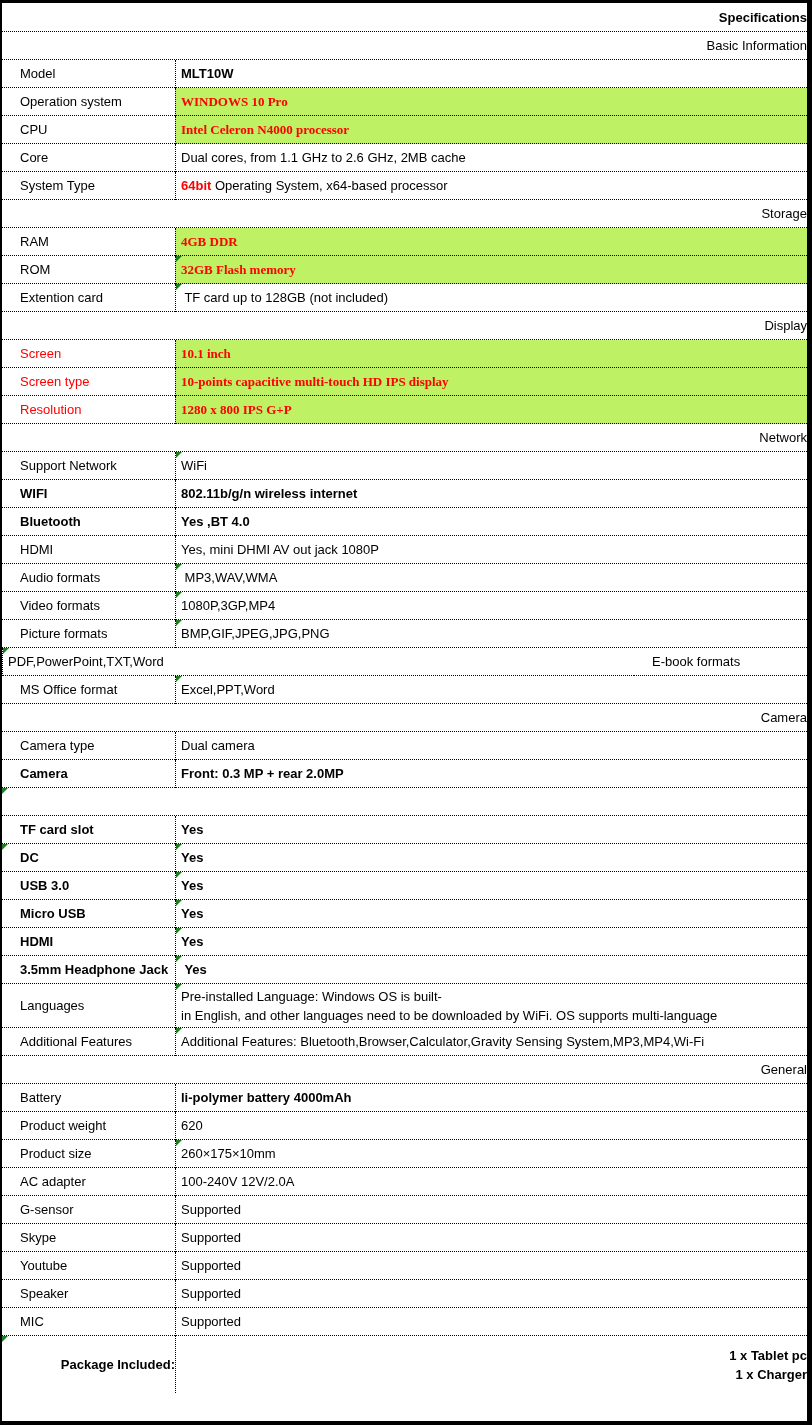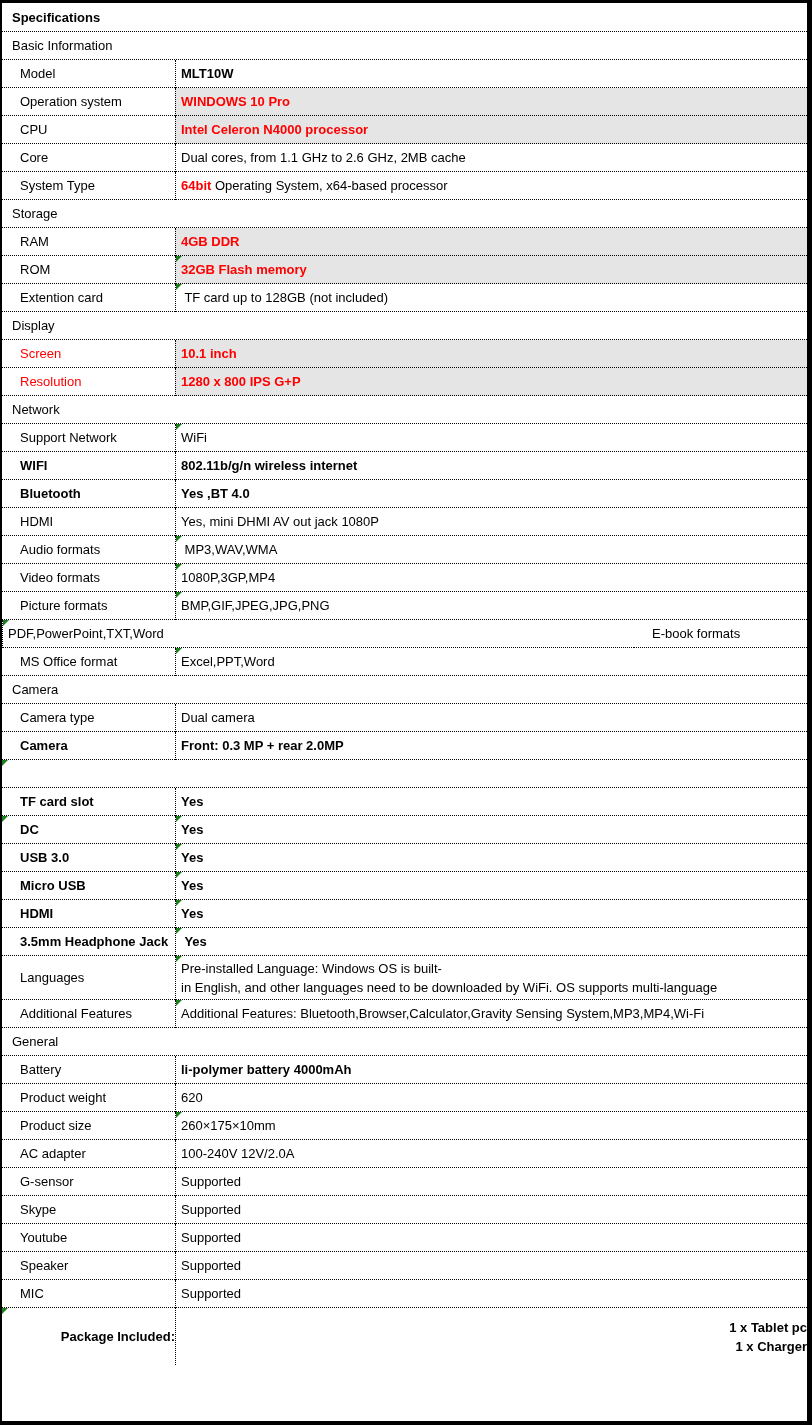--- a/index.html
+++ b/index.html
@@ -27,25 +27,25 @@
   .row.h-pkg { height: 57px; text-align: right; }
   .cell {
     position: relative;
     display: flex;
     flex-direction: column;
     justify-content: center;
     border-bottom: 1px dotted #000;
     overflow: hidden;
   }
   .row:last-child .cell { border-bottom: none; }
-  .cell-full { flex: 1; padding-left: 10px; }
+  .cell-full { flex: 1; padding-left: 16px; text-align: right; }
   .cell-label { width: 173px; flex-shrink: 0; padding-left: 18px; }
   .cell-value { flex: 1; border-left: 1px dotted #000; padding-left: 5px; }
   .cell span, .cell .line { white-space: pre; line-height: 19px; }
-  .yellow { background: #e5e5e5; }
+  .yellow { background: #bef264; font-family: Liberation Serif, serif; }
   .red { color: #FF0000; }
   .b { font-weight: bold; }
   .title-row .cell { font-weight: bold; }
   .flag-tri {
     position: absolute;
     top: 0; left: 0;
     width: 0; height: 0;
     border-top: 6px solid #1E7D1E;
     border-right: 6px solid transparent;
     line-height: 0;
@@ -144,20 +144,28 @@
     <div class="row">
       <div class="cell cell-label">
         <span class="red">Screen</span>
       </div>
       <div class="cell cell-value yellow">
         <span class="b red">10.1 inch</span>
       </div>
     </div>
     <div class="row">
       <div class="cell cell-label">
+        <span class="red">Screen type</span>
+      </div>
+      <div class="cell cell-value yellow">
+        <span class="b red">10-points capacitive multi-touch HD IPS display</span>
+      </div>
+    </div>
+    <div class="row">
+      <div class="cell cell-label">
         <span class="red">Resolution</span>
       </div>
       <div class="cell cell-value yellow">
         <span class="b red">1280 x 800 IPS G+P</span>
       </div>
     </div>
     <div class="row">
       <div class="cell cell-full">
         <span>Network</span>
       </div>

